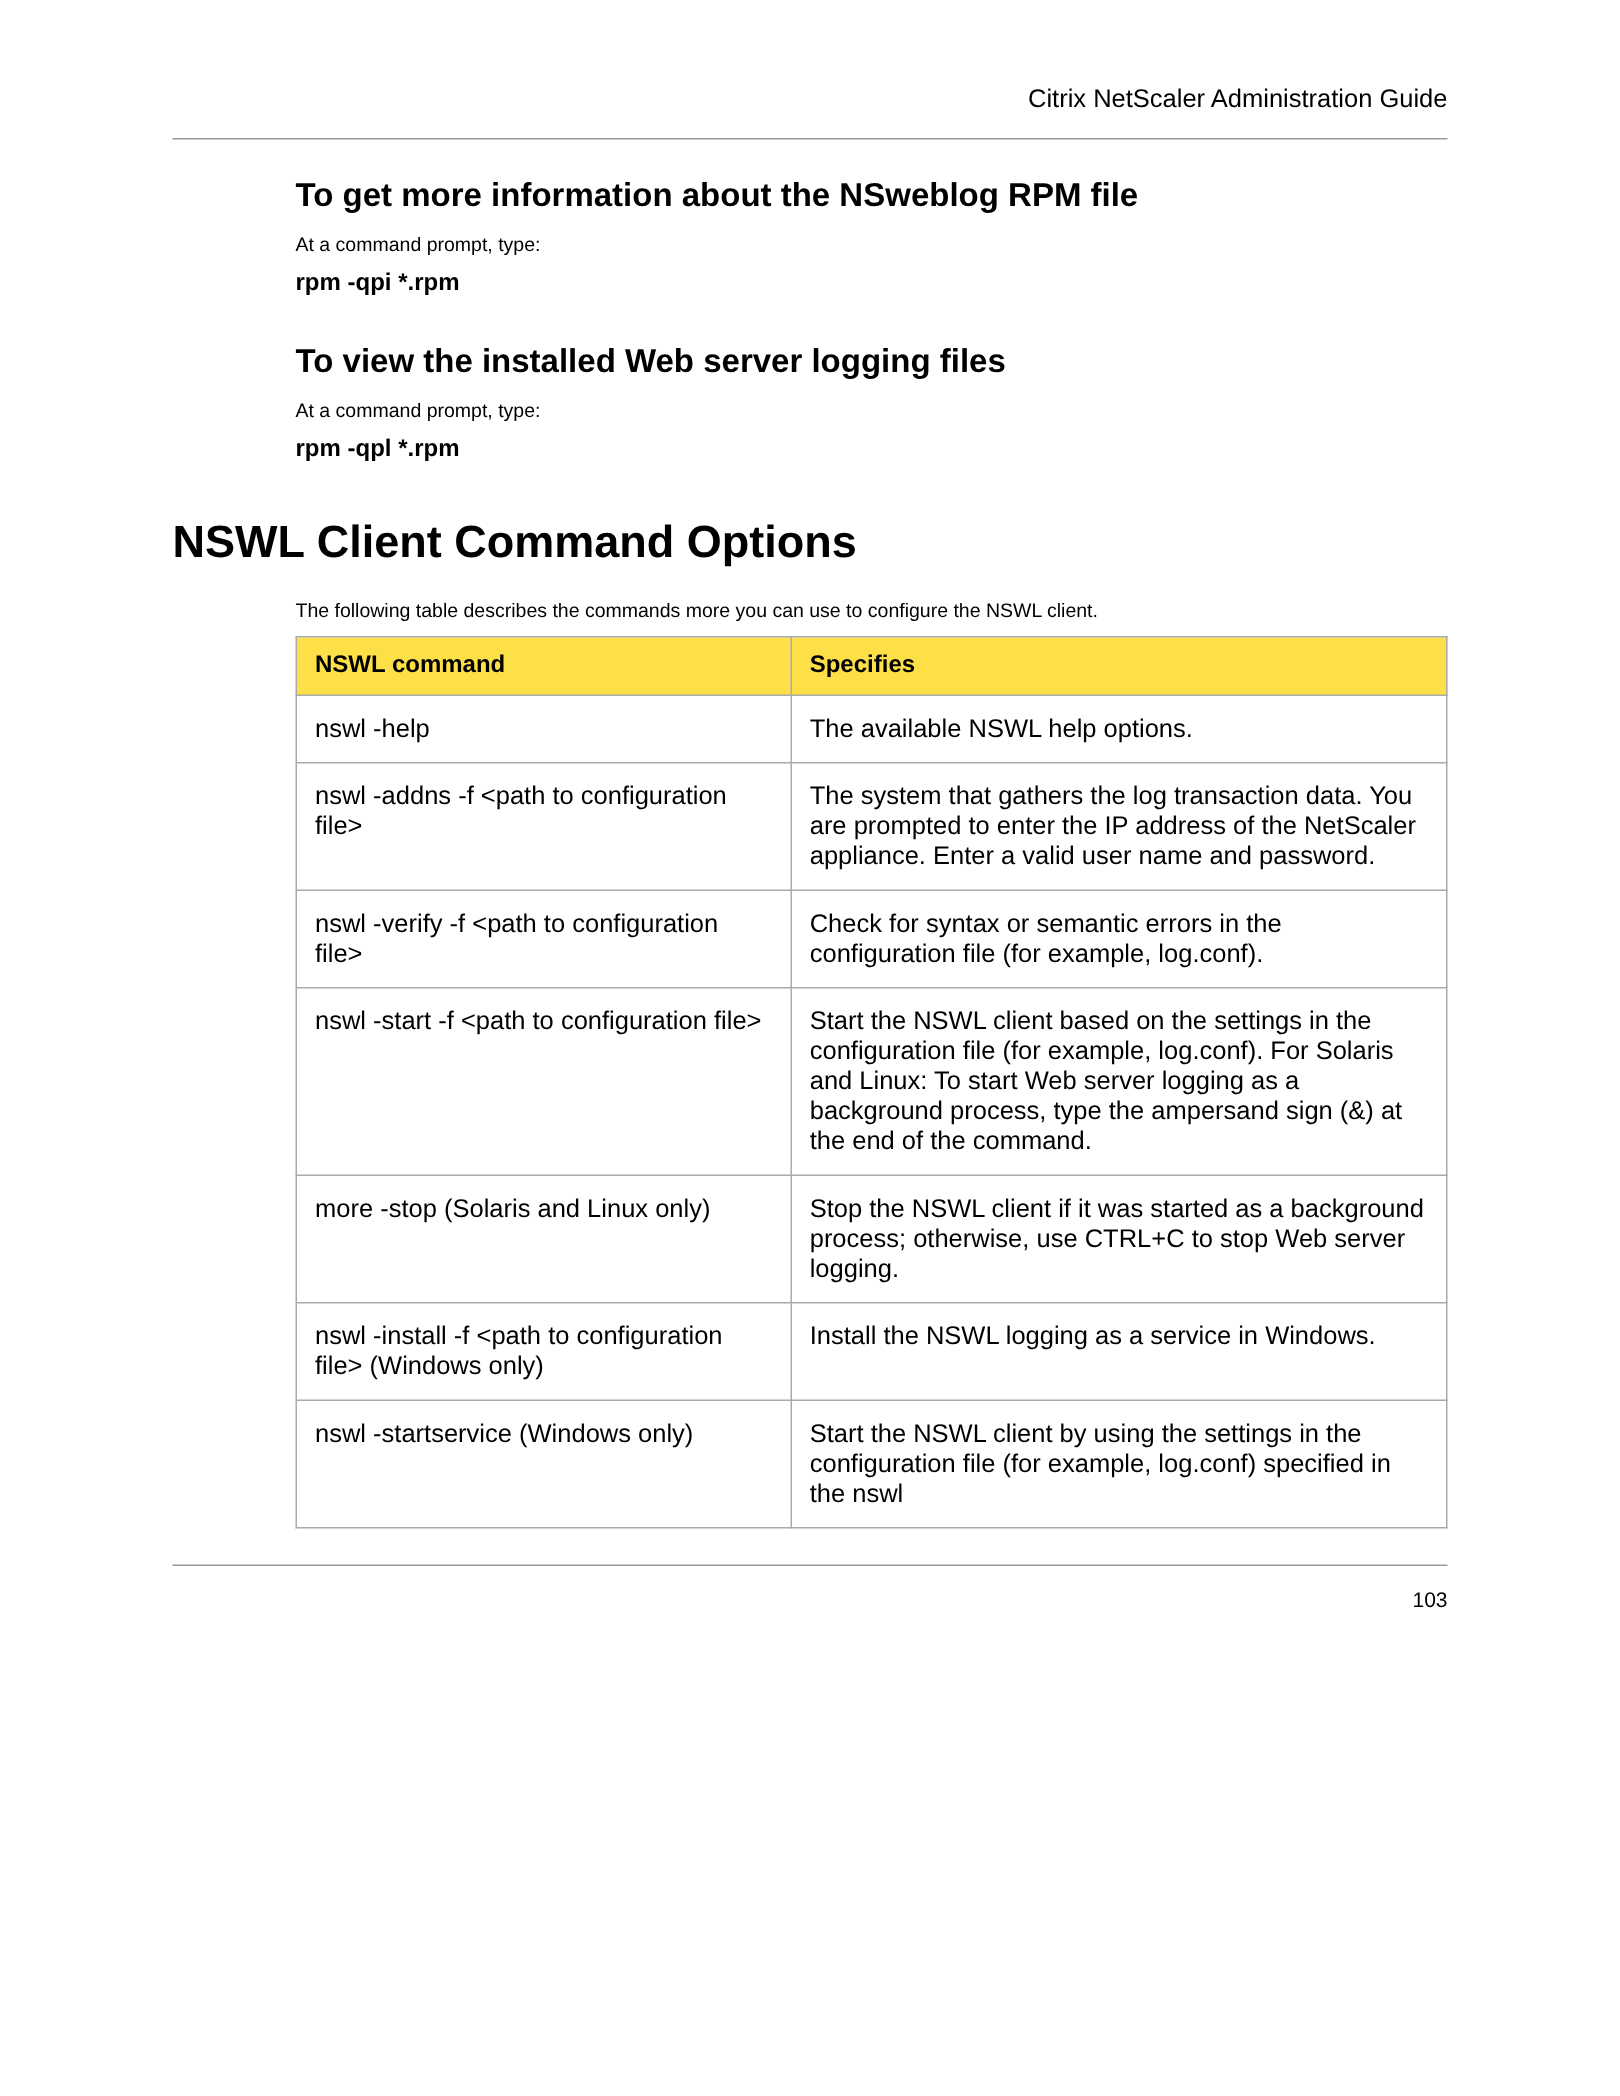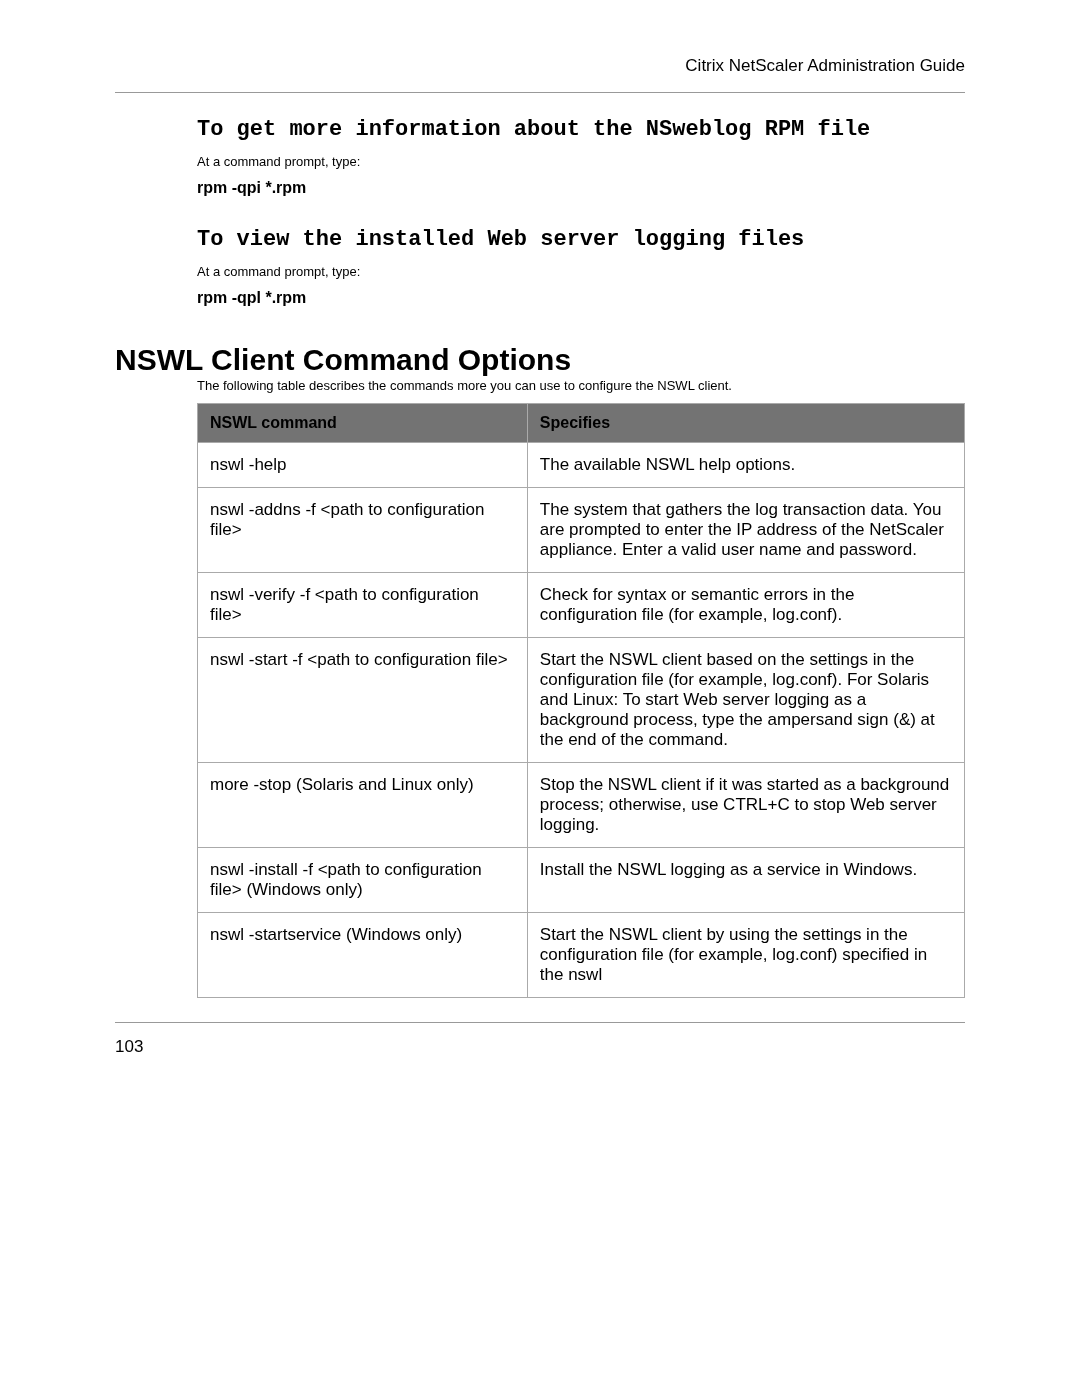--- a/index.html
+++ b/index.html
@@ -33,46 +33,45 @@
     }
     .bold-cmd {
       font-weight: bold;
       font-size: 16px;
       margin-bottom: 16px;
     }
     .section-heading {
       font-size: 22px;
       font-weight: bold;
       margin-bottom: 12px;
-      font-family: Liberation Mono, monospace;
     }
     .body-text {
       font-size: 13px;
       margin-bottom: 10px;
     }
     .main-heading {
       font-size: 30px;
       font-weight: bold;
       margin-top: 36px;
-      margin-bottom: 1px;
+      margin-bottom: 20px;
     }
     .table-caption {
       font-weight: bold;
       font-size: 16px;
       margin-top: 20px;
       margin-bottom: 10px;
     }
     table {
       border-collapse: collapse;
       width: 100%;
       font-size: 17px;
     }
     th {
       text-align: left;
-      background: #737373;
+      background: #fde047;
       padding: 10px 12px;
       border: 1px solid #aaa;
       font-weight: bold;
       font-size: 16px;
       margin-top: 45px;
     }
     td {
       padding: 12px 12px;
       border: 1px solid #aaa;
       vertical-align: top;
@@ -80,22 +79,22 @@
     td:first-child {
       width: 43%;
     }
     .footer-rule {
       border: none;
       border-top: 1px solid #999;
       margin-top: 24px;
       margin-bottom: 14px;
     }
     .page-number {
-      text-align: left;
-      font-size: 17px;
+      text-align: right;
+      font-size: 14px;
     }
     .spacer {
       height: 14px;
     }
   </style>
 </head>
 <body>
 
 <div class="page">
   <div class="header-title">Citrix NetScaler Administration Guide</div>

